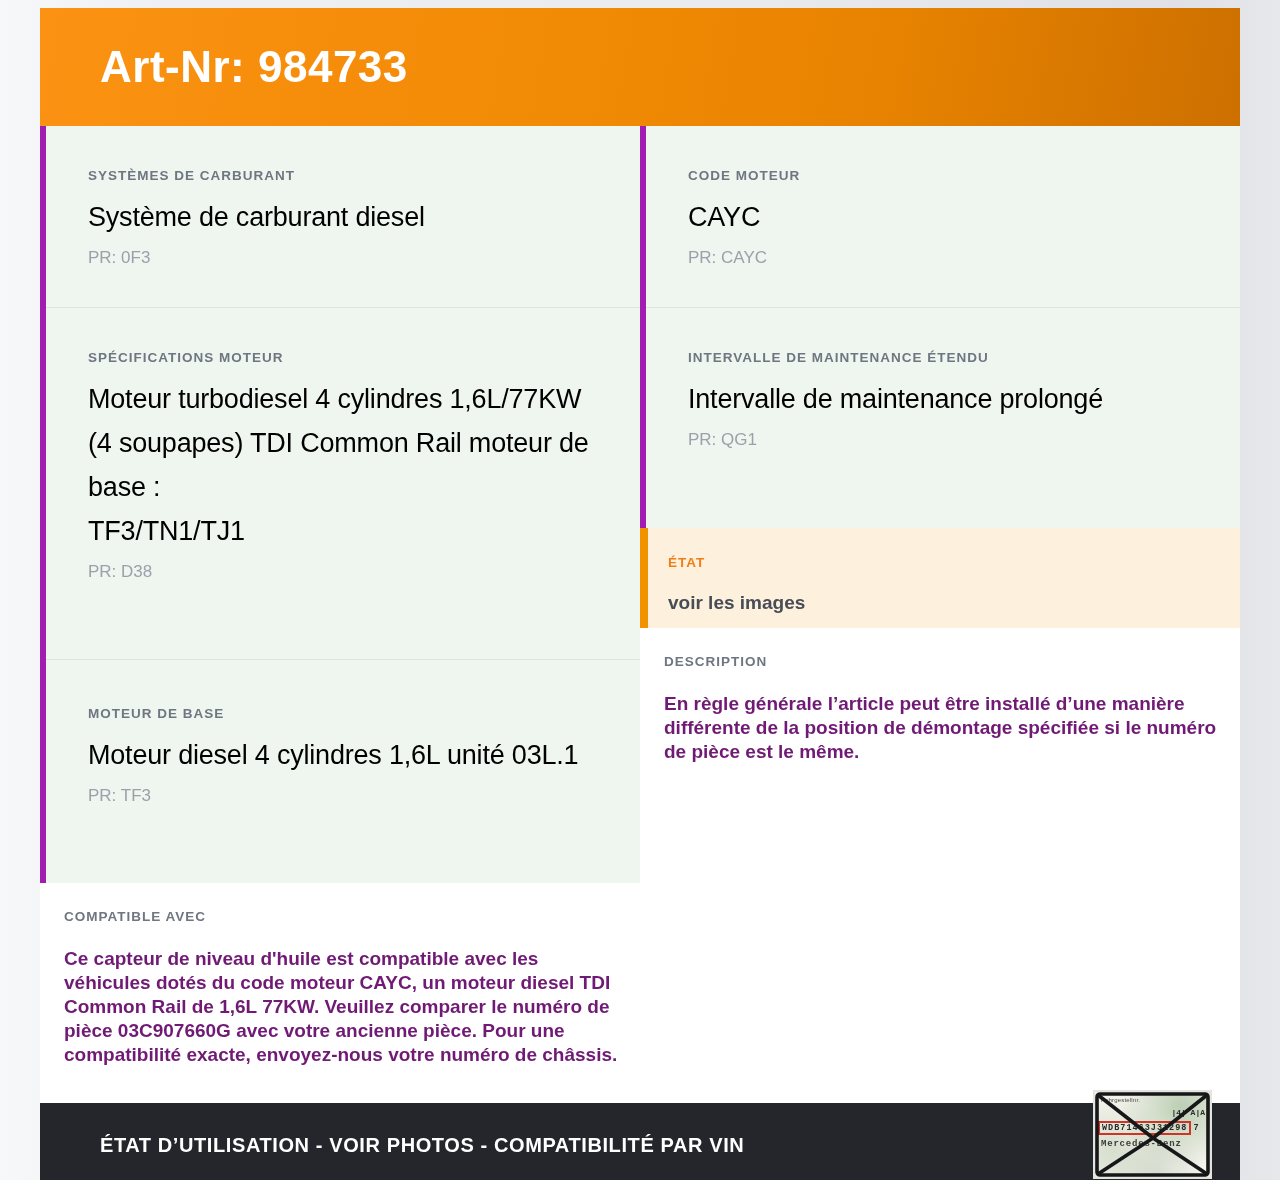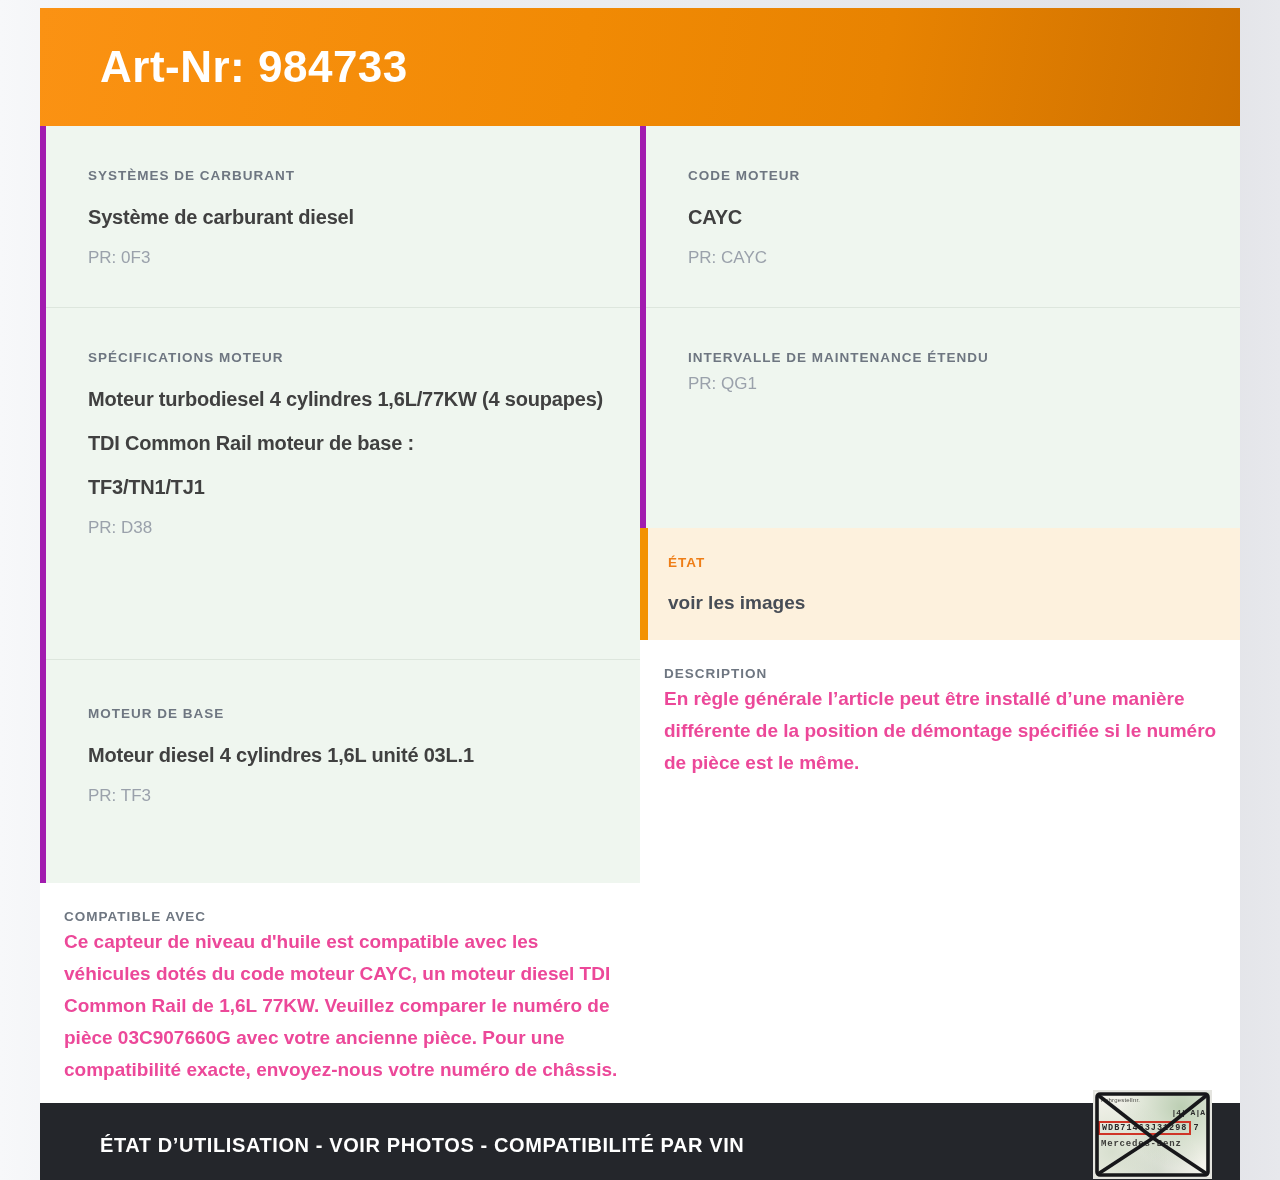--- a/index.html
+++ b/index.html
@@ -17,27 +17,27 @@
   .cols{flex:1;display:flex;min-height:0;}
   .col{width:600px;display:flex;flex-direction:column;box-sizing:border-box;}
 
   .sec{box-sizing:border-box;position:relative;}
   .sec-green{background:#eff6ef;border-left:6px solid #a21caf;padding:42px 34px 0 42px;}
   .sec-divided{box-shadow:inset 0 -1px 0 #dde6dd;}
   .sec-cream{background:#fdf1dd;border-left:8px solid #f39200;padding:27px 20px 0 20px;}
   .sec-white{background:#ffffff;padding:26px 20px 0 24px;}
 
   .lbl{font-size:13.5px;font-weight:700;letter-spacing:1px;color:#6e7681;}
-  .ttl{margin-top:12px;font-size:20px;line-height:44px;font-weight:700;color:#404040;letter-spacing:-.2px;white-space:pre-line;}
+  .ttl{margin-top:12px;font-size:27px;line-height:44px;font-weight:400;color:#000000;letter-spacing:-.2px;white-space:pre-line;}
   .pr{margin-top:9px;font-size:17px;color:#9aa1ab;}
 
   .etat-lbl{font-size:13.5px;font-weight:700;letter-spacing:1px;color:#ee7e17;}
   .etat-txt{margin-top:22px;font-size:19px;font-weight:600;color:#474d56;}
 
-  .body-txt{margin-top:2px;font-size:19px;line-height:32px;font-weight:600;color:#ec4899;max-width:566px;}
+  .body-txt{margin-top:23px;font-size:19px;line-height:24px;font-weight:600;color:#701a75;max-width:566px;}
 
   
   .ft{height:85px;flex:0 0 85px;background:#24262b;display:flex;align-items:center;padding-left:60px;box-sizing:border-box;}
   .ft-txt{color:#ffffff;font-size:20px;font-weight:700;letter-spacing:.6px;}
 
   
   .stamp{position:absolute;left:1095px;top:1092px;width:115px;height:85px;background:#f4f3ec;
          box-shadow:0 0 0 2px #e4e4df; overflow:hidden;}
   .stamp .smudge{position:absolute;inset:0;
          background:radial-gradient(circle at 75% 18%,rgba(141,176,132,.55),rgba(141,176,132,0) 55%),
@@ -90,23 +90,24 @@
       </div>
 
       <div class="col">
         <div class="sec sec-green sec-divided" style="height:182px;">
           <div class="lbl">CODE MOTEUR</div>
           <div class="ttl">CAYC</div>
           <div class="pr">PR: CAYC</div>
         </div>
         <div class="sec sec-green" style="height:220px;">
           <div class="lbl">INTERVALLE DE MAINTENANCE ÉTENDU</div>
+          <div class="ttl">Intervalle de maintenance prolongé</div>
           <div class="pr">PR: QG1</div>
         </div>
-        <div class="sec sec-cream" style="height:112px;">
+        <div class="sec sec-cream" style="height:100px;">
           <div class="etat-lbl">ÉTAT</div>
           <div class="etat-txt">voir les images</div>
         </div>
         <div class="sec sec-white" style="flex:1;">
           <div class="lbl">DESCRIPTION</div>
           <div class="body-txt">En règle générale l’article peut être installé d’une manière différente de la position de démontage spécifiée si le numéro de pièce est le même.</div>
         </div>
       </div>
 
     </div>

